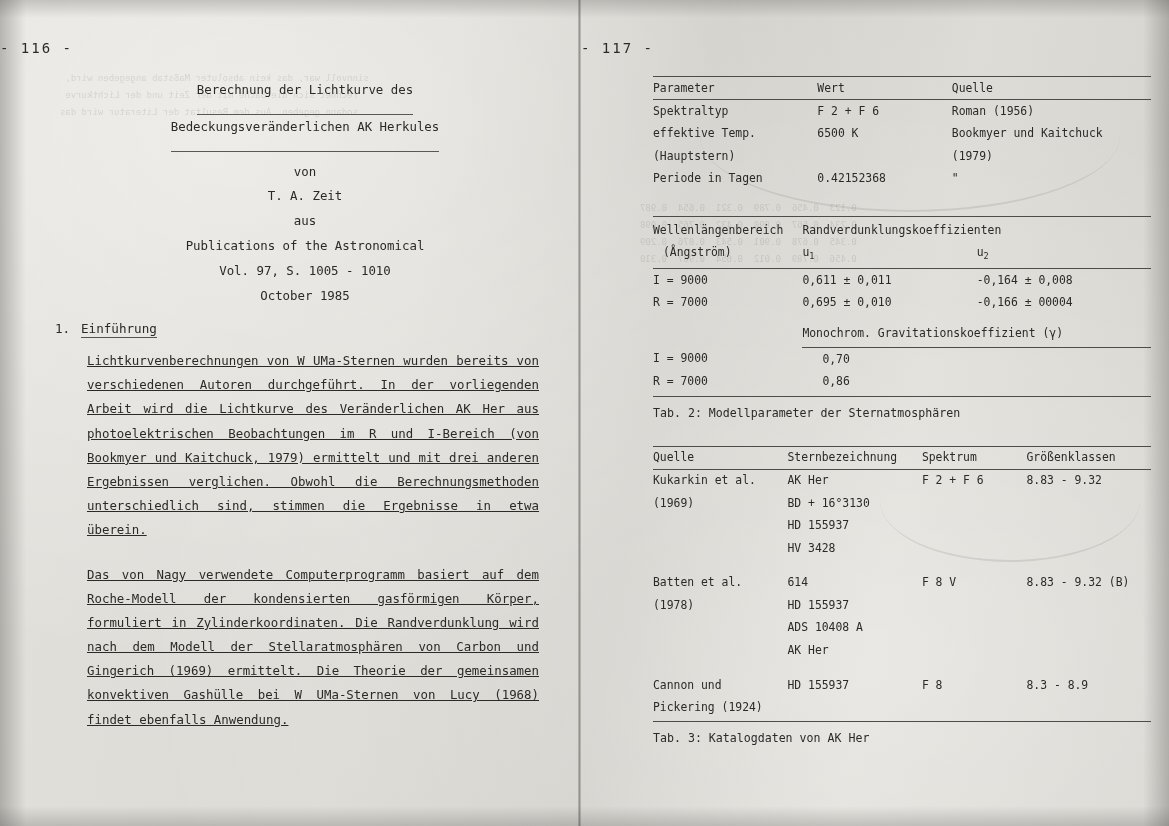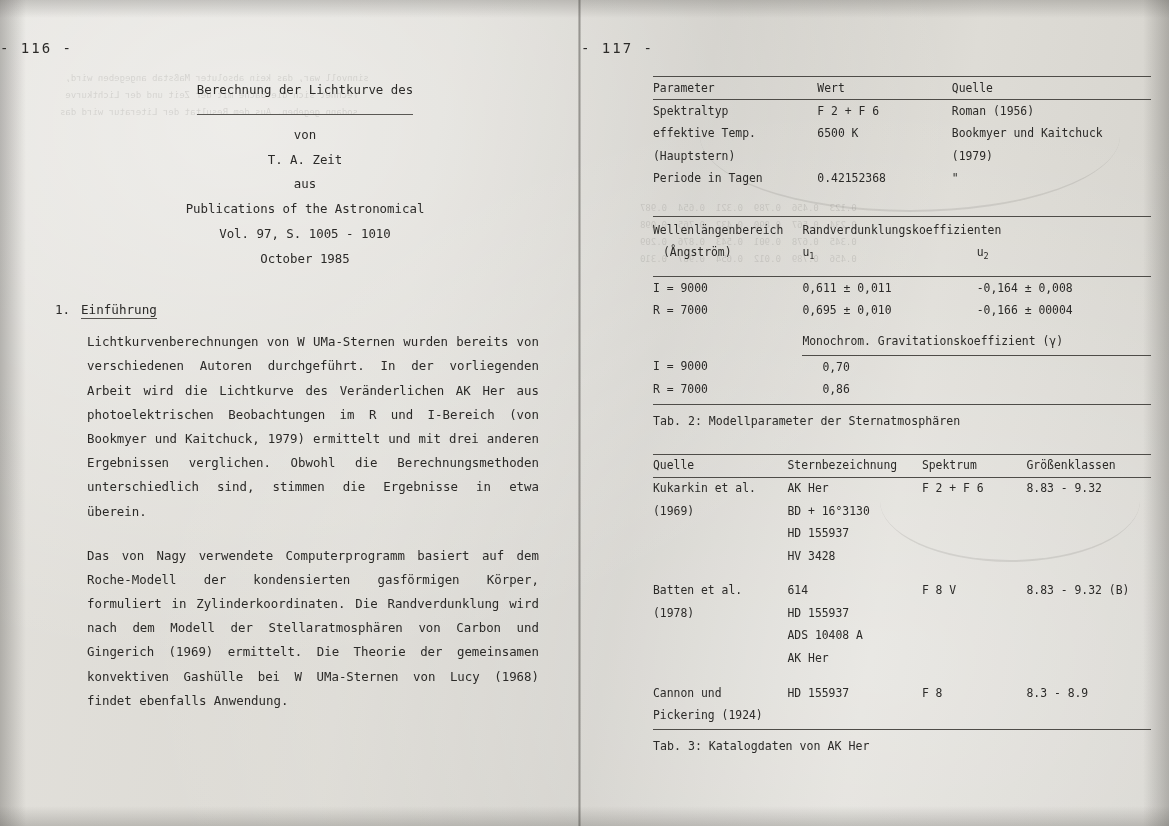--- a/index.html
+++ b/index.html
@@ -62,36 +62,37 @@
     line-height: 2.0;
     font-size: 12.4px;
   }
   .title-line-underline {
     display: inline-block;
     border-bottom: 1px solid #5a5854;
     padding-bottom: 11px;
   }
   .title-gap { height: 8px; }
   .section {
-    margin-top: 26px;
+    margin-top: 8px;
   }
   .section-head {
     font-size: 12.6px;
     margin-bottom: 8px;
   }
   .section-head .num { display: inline-block; width: 26px; }
   .section-head .txt {
     border-bottom: 1px solid #55534f;
     padding-bottom: 1px;
   }
   .para {
     margin-left: 32px;
     width: 452px;
     text-align: justify;
     line-height: 1.95;
+    text-decoration: underline;
   }
   .para + .para { margin-top: 20px; }
 
   
   .right-body {
     margin: 20px 0 12px 72px;
     width: 498px;
     font-size: 11.6px;
   }
   table.doc {
@@ -179,20 +180,23 @@
 
 <div class="page page-left">
   <div class="folio">- 116 -</div>
 
   <div class="left-body">
 
     <div class="title-block">
       <div>
         <span class="title-line-underline">Berechnung der Lichtkurve des</span>
       </div>
+      <div>
+        <span class="title-line-underline">Bedeckungsveränderlichen AK Herkules</span>
+      </div>
       <div class="title-gap"></div>
       <div>von</div>
       <div>T. A. Zeit</div>
       <div>aus</div>
       <div>Publications of the Astronomical</div>
       <div>Vol. 97, S. 1005 - 1010</div>
       <div>October 1985</div>
     </div>
 
     <div class="section">
@@ -248,21 +252,21 @@
     <div class="tbl-block">
       <table class="doc">
         <tbody>
             <tr class="rule-top">
           <td style="width:30%;padding-top:4px">Wellenlängenbereich</td>
           <td colspan="2" style="padding-top:4px">Randverdunklungskoeffizienten</td>
         </tr>
         <tr class="rule-bottom">
           <td style="padding-left:10px;padding-bottom:4px">(Ångström)</td>
           <td style="width:35%;padding-bottom:4px" class="center"><span>u</span><span class="sub">1</span></td>
-          <td style="width:35%;padding-bottom:12px" class="center"><span>u</span><span class="sub">2</span></td>
+          <td style="width:35%;padding-bottom:4px" class="center"><span>u</span><span class="sub">2</span></td>
         </tr>
         <tr class="after-hdr">
           <td>I = 9000</td>
           <td>0,611 ± 0,011</td>
           <td>-0,164 ± 0,008</td>
         </tr>
         <tr>
           <td>R = 7000</td>
           <td>0,695 ± 0,010</td>
           <td>-0,166 ± 00004</td>

